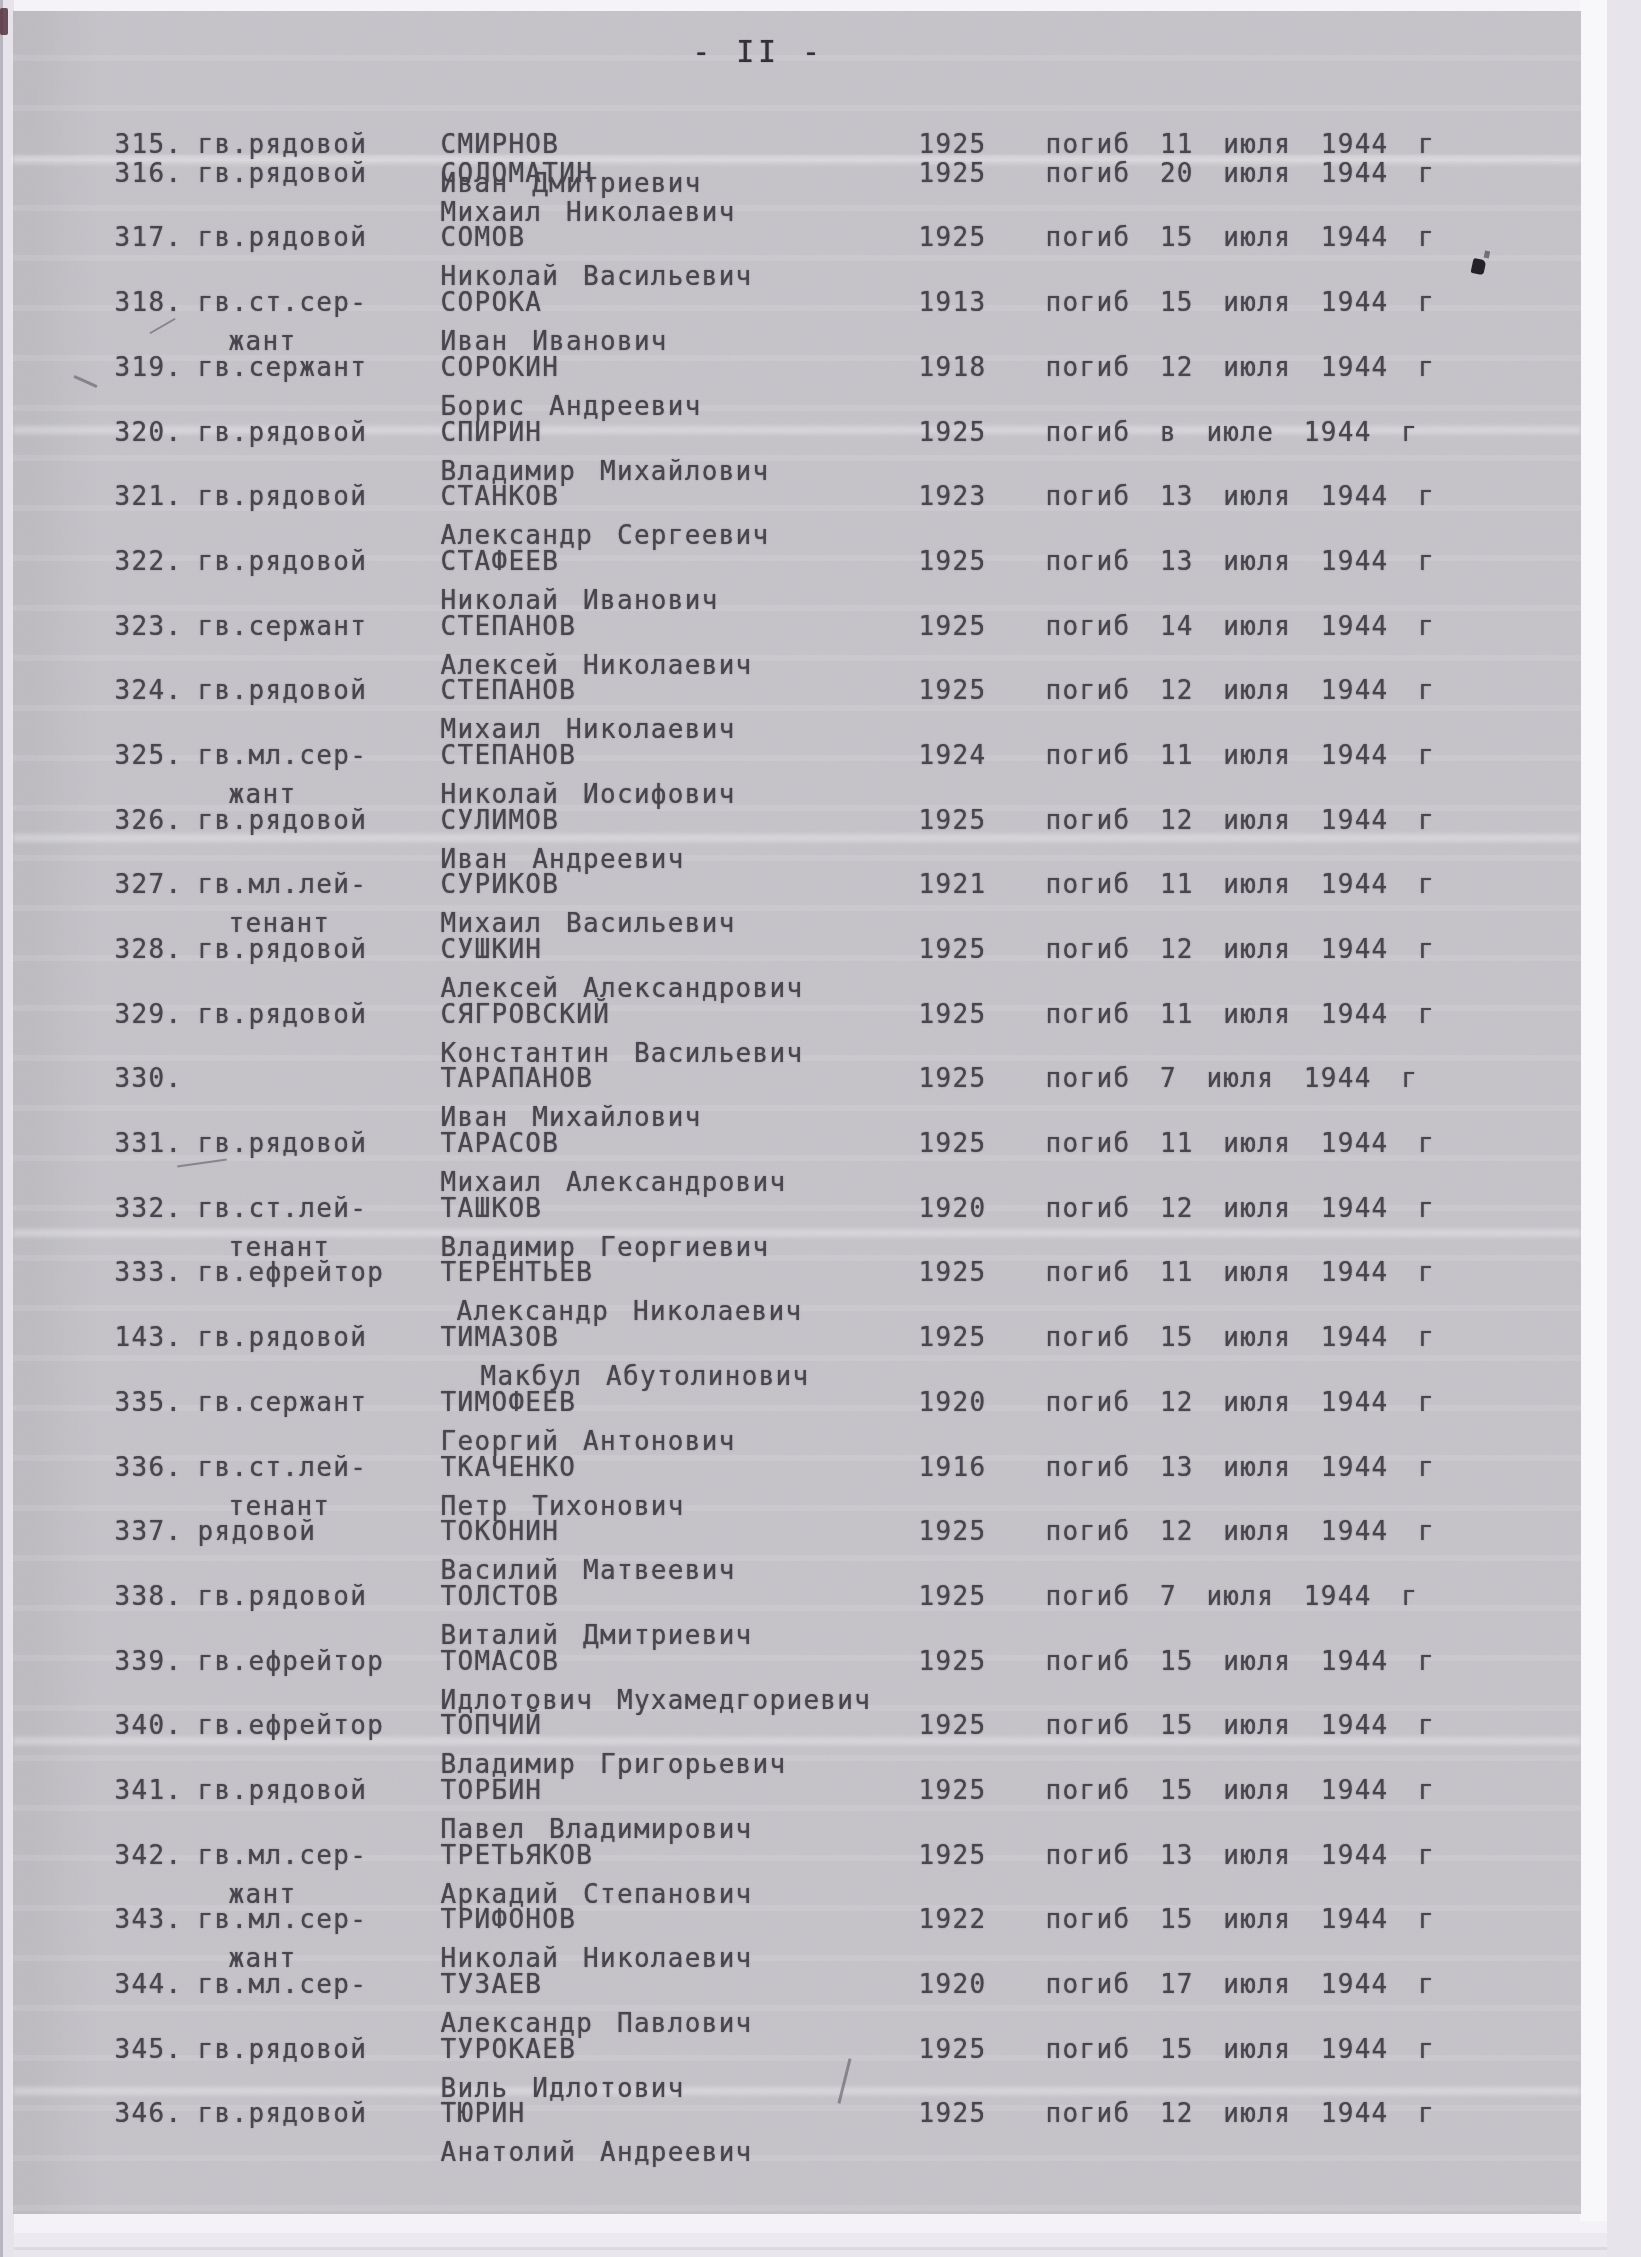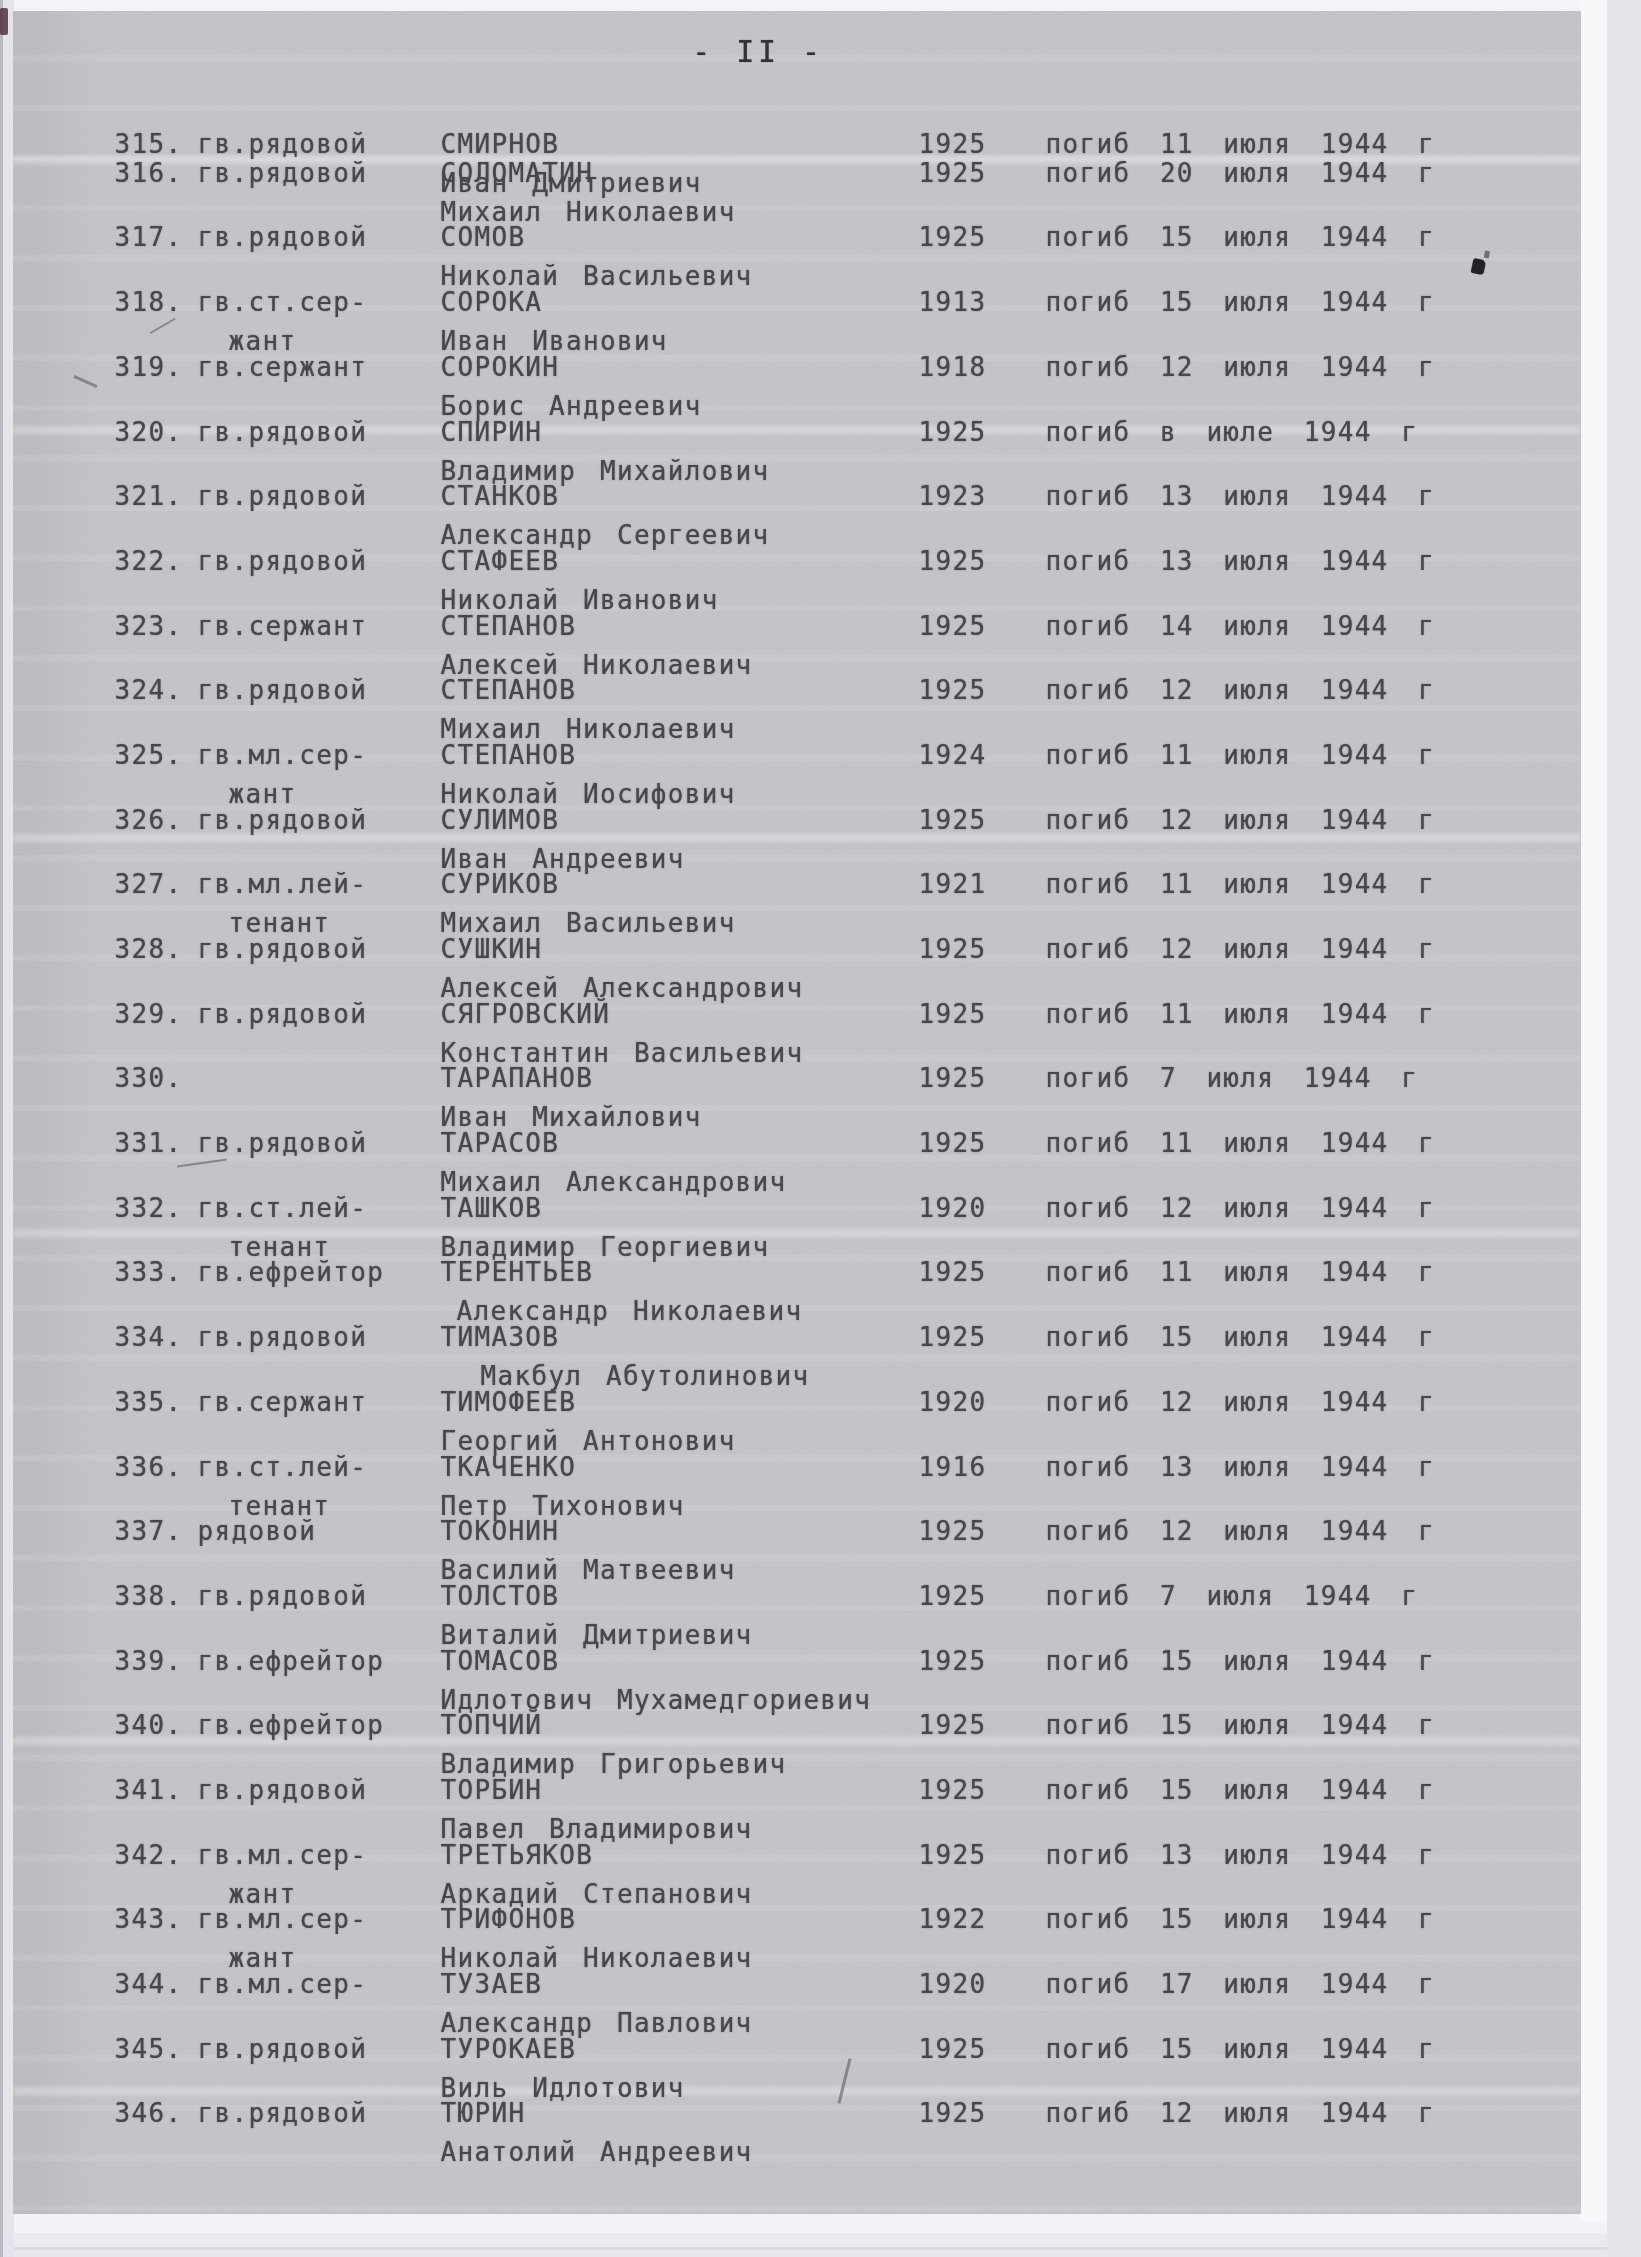--- a/index.html
+++ b/index.html
@@ -254,21 +254,21 @@
       <div class="entry" style="top: 1246px;">
     <span class="f-num" style="color: rgb(69, 67, 75);">333.</span>
     <span class="f-rank" style="color: rgb(69, 67, 75);">гв.ефрейтор</span>
     <span class="f-rank2" style="color: rgb(69, 67, 75);"></span>
     <span class="f-surname" style="color: rgb(69, 67, 75);">ТЕРЕНТЬЕВ</span>
     <span class="f-name" style="color: rgb(69, 67, 75); margin-left: 16px;">Александр Николаевич</span>
     <span class="f-year" style="color: rgb(69, 67, 75);">1925</span>
     <span class="f-fate" style="color: rgb(69, 67, 75);">погиб 11 июля 1944 г</span>
   </div>
       <div class="entry" style="top: 1311px;">
-    <span class="f-num" style="color: rgb(69, 67, 75);">334.</span>
+    <span class="f-num" style="color: rgb(69, 67, 75);">143.</span>
     <span class="f-rank" style="color: rgb(69, 67, 75);">гв.рядовой</span>
     <span class="f-rank2" style="color: rgb(69, 67, 75);"></span>
     <span class="f-surname" style="color: rgb(69, 67, 75);">ТИМАЗОВ</span>
     <span class="f-name" style="color: rgb(69, 67, 75); margin-left: 40px;">Макбул Абутолинович</span>
     <span class="f-year" style="color: rgb(69, 67, 75);">1925</span>
     <span class="f-fate" style="color: rgb(69, 67, 75);">погиб 15 июля 1944 г</span>
   </div>
       <div class="entry" style="top: 1376px;">
     <span class="f-num" style="color: rgb(69, 67, 75);">335.</span>
     <span class="f-rank" style="color: rgb(69, 67, 75);">гв.сержант</span>

